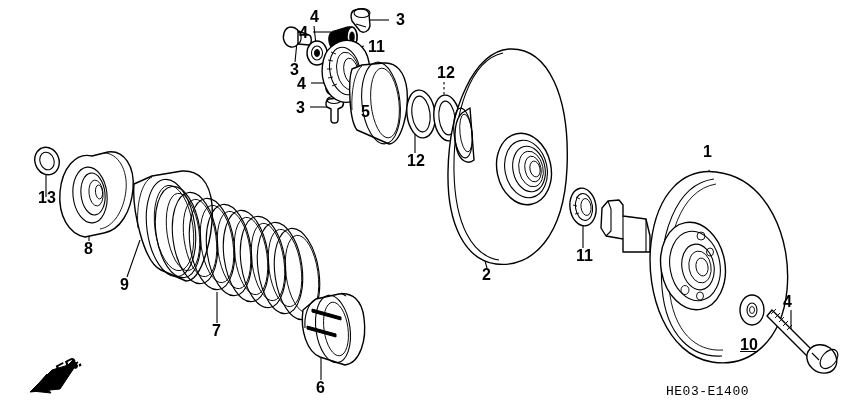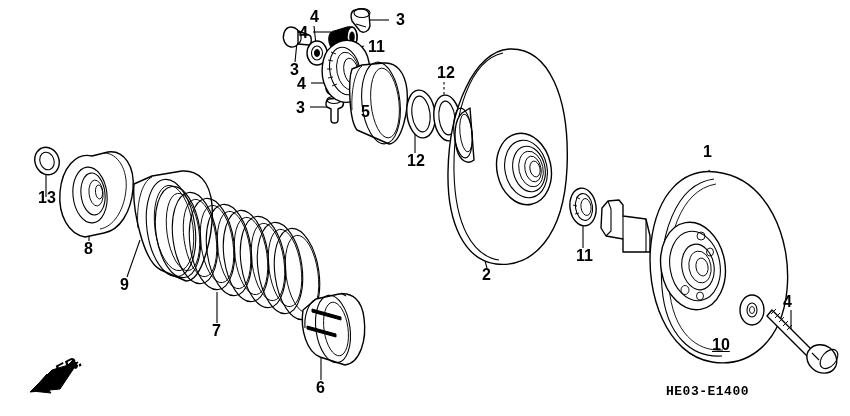--- a/index.html
+++ b/index.html
@@ -32,21 +32,21 @@
     line-height: 1;
     white-space: nowrap;
     user-select: none;
   }
   #diagram-code {
     position: absolute;
     left: 666px;
     top: 384px;
     font-family: "Liberation Mono", monospace;
     font-size: 13px;
-    font-weight: 700;
+    font-weight: 400;
     letter-spacing: 0.5px;
     color: #000000;
     white-space: nowrap;
   }
   #fr-text {
     position: absolute;
     left: 52px;
     top: 364px;
     font-family: "Liberation Sans", sans-serif;
     font-size: 17px;
@@ -331,21 +331,21 @@
   <div class="lbl" style="left:290px; top:62px;">3</div>
   <div class="lbl" style="left:296px; top:100px;">3</div>
   <div class="lbl" style="left:310px; top:9px;">4</div>
   <div class="lbl" style="left:299px; top:25px;">4</div>
   <div class="lbl" style="left:297px; top:76px;">4</div>
   <div class="lbl" style="left:361px; top:104px;">5</div>
   <div class="lbl" style="left:316px; top:380px;">6</div>
   <div class="lbl" style="left:212px; top:323px;">7</div>
   <div class="lbl" style="left:84px;  top:241px;">8</div>
   <div class="lbl" style="left:120px; top:277px;">9</div>
-  <div class="lbl" style="left:712px; top:337px;text-decoration:underline;">10</div>
+  <div class="lbl" style="left:740px; top:337px;text-decoration:underline;">10</div>
   <div class="lbl" style="left:368px; top:39px;">11</div>
   <div class="lbl" style="left:576px; top:248px;">11</div>
   <div class="lbl" style="left:437px; top:65px;">12</div>
   <div class="lbl" style="left:407px; top:153px;">12</div>
   <div class="lbl" style="left:38px;  top:190px;">13</div>
   <div class="lbl" style="left:783px; top:294px;">4</div>
 
   <div id="fr-text">FR.</div>
   <div id="diagram-code">HE03-E1400</div>
 

